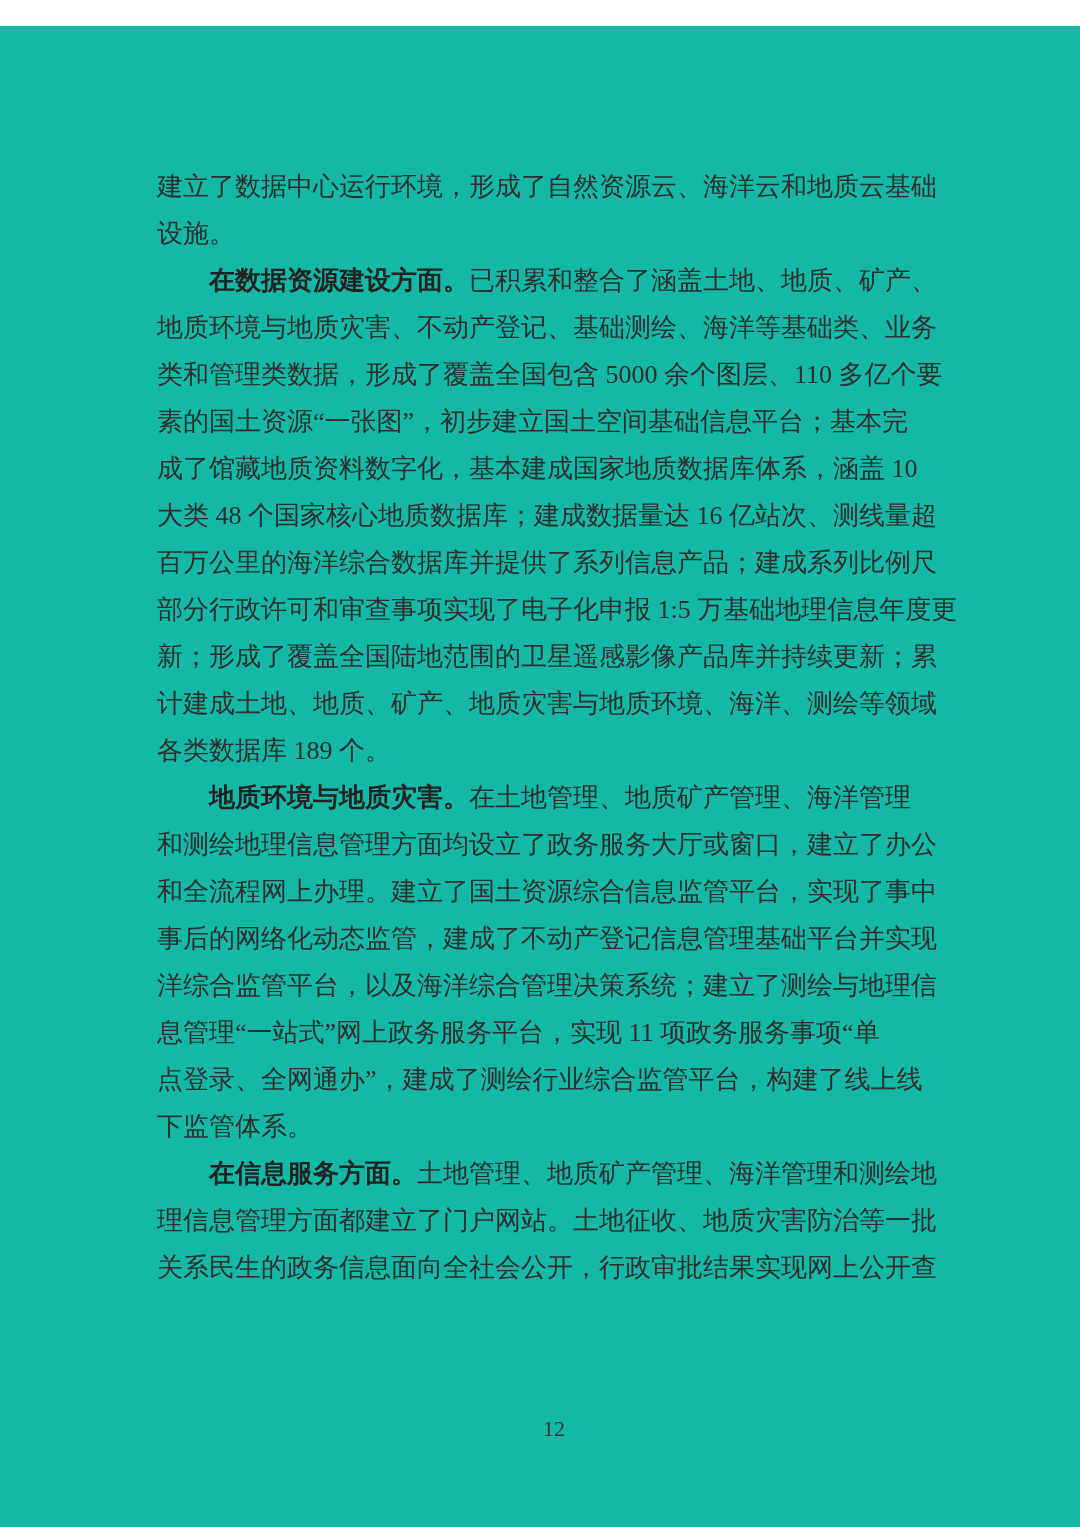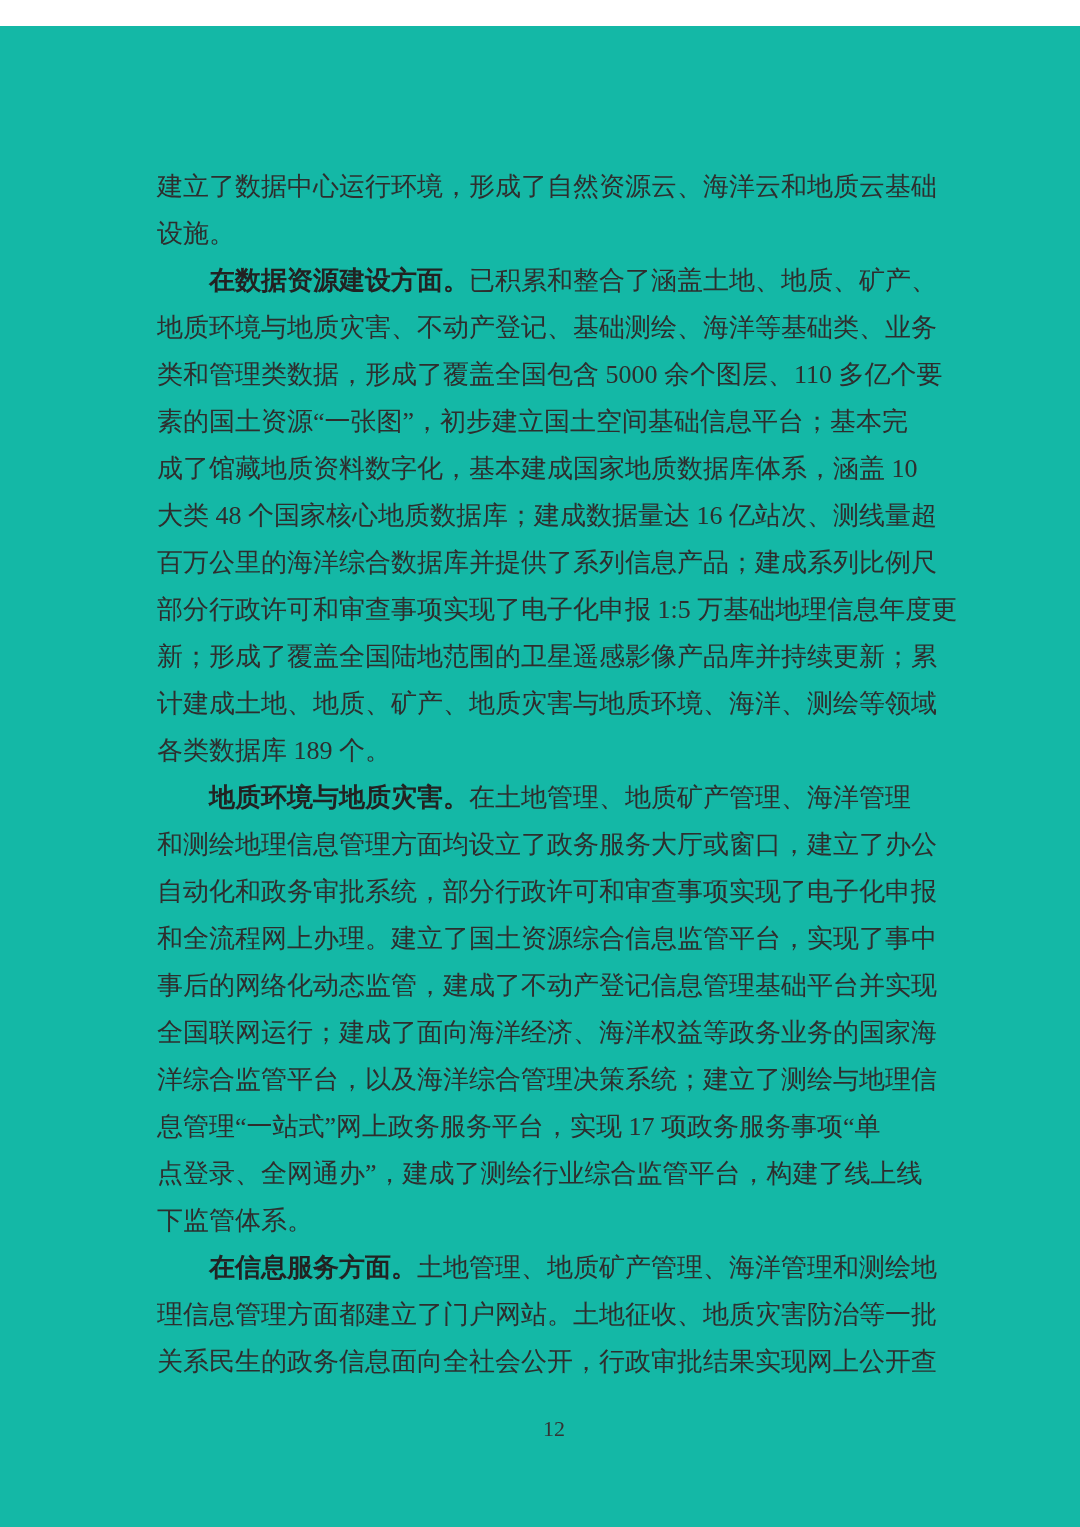--- a/index.html
+++ b/index.html
@@ -63,26 +63,24 @@
     <div class="line"><span class="b"></span><span>素的国土资源“一张图”，初步建立国土空间基础信息平台；基本完</span></div>
     <div class="line"><span class="b"></span><span>成了馆藏地质资料数字化，基本建成国家地质数据库体系，涵盖 10</span></div>
     <div class="line"><span class="b"></span><span>大类 48 个国家核心地质数据库；建成数据量达 16 亿站次、测线量超</span></div>
     <div class="line"><span class="b"></span><span>百万公里的海洋综合数据库并提供了系列信息产品；建成系列比例尺</span></div>
     <div class="line"><span class="b"></span><span>部分行政许可和审查事项实现了电子化申报 1:5 万基础地理信息年度更</span></div>
     <div class="line"><span class="b"></span><span>新；形成了覆盖全国陆地范围的卫星遥感影像产品库并持续更新；累</span></div>
     <div class="line"><span class="b"></span><span>计建成土地、地质、矿产、地质灾害与地质环境、海洋、测绘等领域</span></div>
     <div class="line"><span class="b"></span><span>各类数据库 189 个。</span></div>
     <div class="line indent"><span class="b">地质环境与地质灾害。</span><span>在土地管理、地质矿产管理、海洋管理</span></div>
     <div class="line"><span class="b"></span><span>和测绘地理信息管理方面均设立了政务服务大厅或窗口，建立了办公</span></div>
-    <div class="line"><span class="b"></span><span>自动化和政务审批系统，部分行政许可和审查事项实现了电子化申报</span></div>
     <div class="line"><span class="b"></span><span>和全流程网上办理。建立了国土资源综合信息监管平台，实现了事中</span></div>
     <div class="line"><span class="b"></span><span>事后的网络化动态监管，建成了不动产登记信息管理基础平台并实现</span></div>
-    <div class="line"><span class="b"></span><span>全国联网运行；建成了面向海洋经济、海洋权益等政务业务的国家海</span></div>
     <div class="line"><span class="b"></span><span>洋综合监管平台，以及海洋综合管理决策系统；建立了测绘与地理信</span></div>
-    <div class="line"><span class="b"></span><span>息管理“一站式”网上政务服务平台，实现 17 项政务服务事项“单</span></div>
+    <div class="line"><span class="b"></span><span>息管理“一站式”网上政务服务平台，实现 11 项政务服务事项“单</span></div>
     <div class="line"><span class="b"></span><span>点登录、全网通办”，建成了测绘行业综合监管平台，构建了线上线</span></div>
     <div class="line"><span class="b"></span><span>下监管体系。</span></div>
     <div class="line indent"><span class="b">在信息服务方面。</span><span>土地管理、地质矿产管理、海洋管理和测绘地</span></div>
     <div class="line"><span class="b"></span><span>理信息管理方面都建立了门户网站。土地征收、地质灾害防治等一批</span></div>
     <div class="line"><span class="b"></span><span>关系民生的政务信息面向全社会公开，行政审批结果实现网上公开查</span></div>
   </div>
   <div class="page-number">12</div>
 </div>
 
 </body></html>

